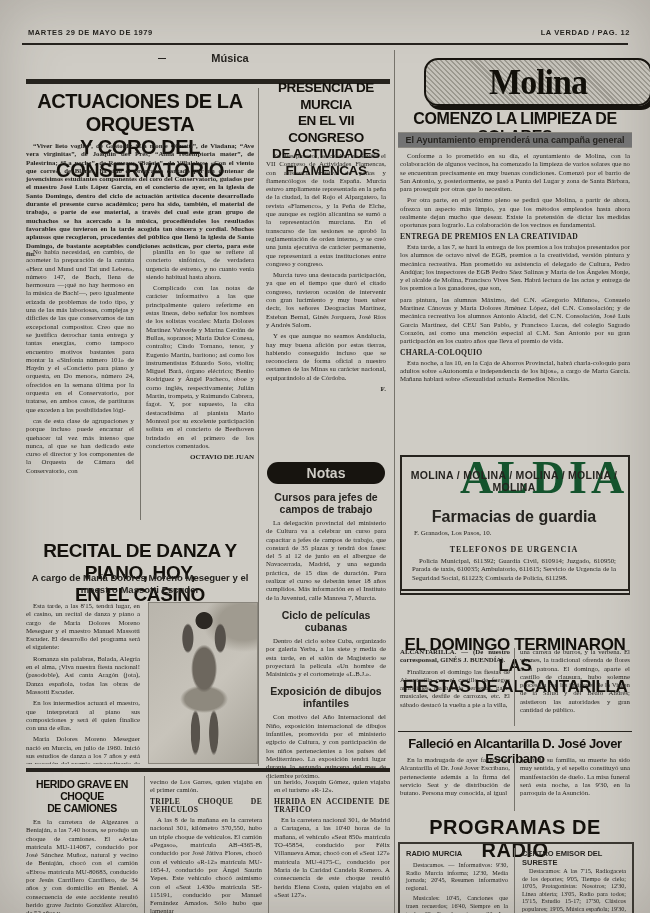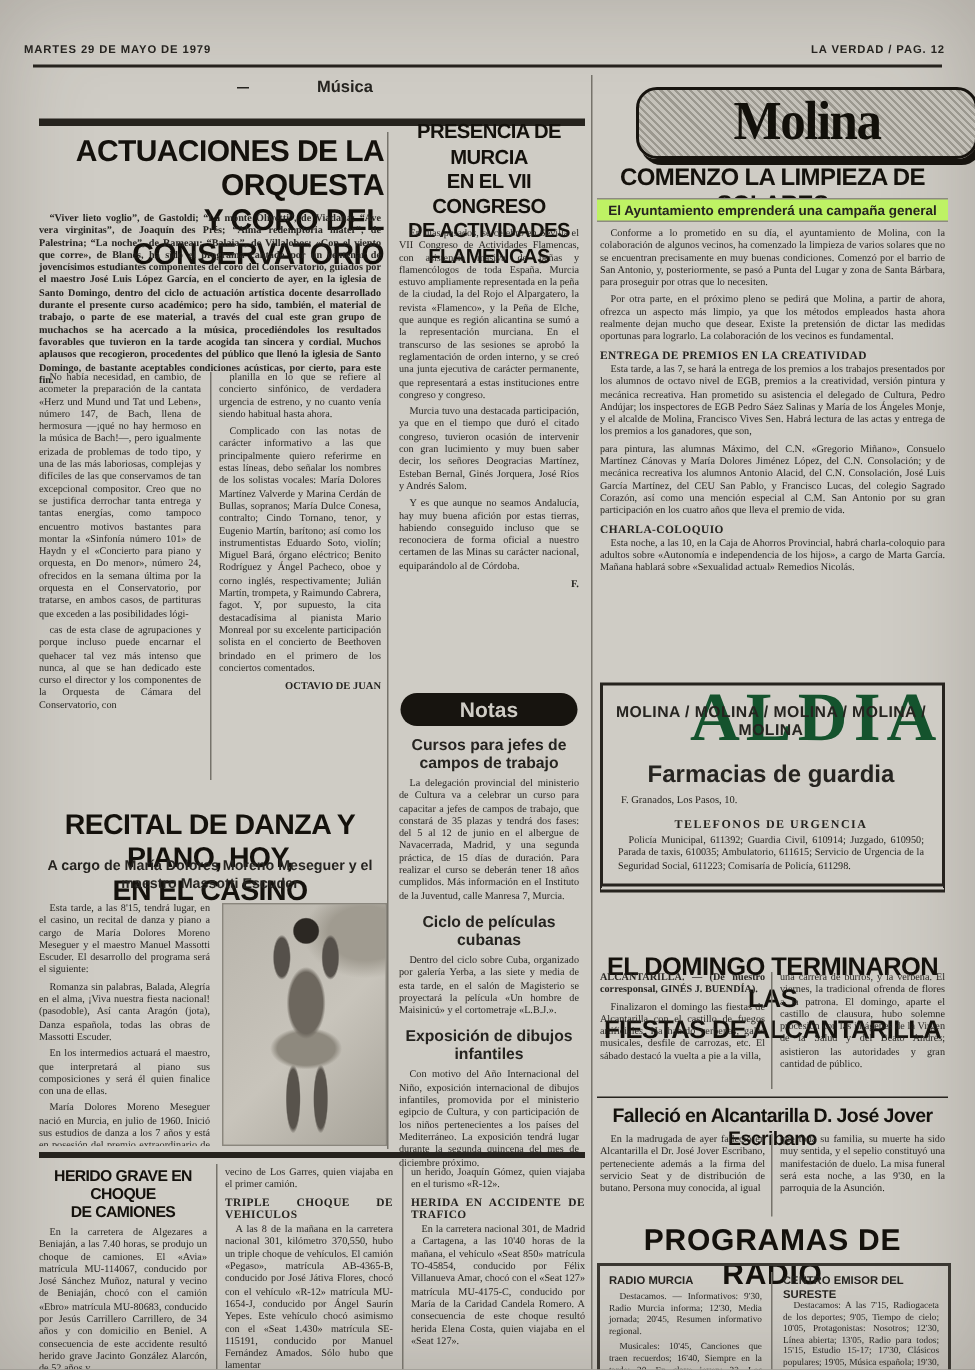--- a/index.html
+++ b/index.html
@@ -15,21 +15,21 @@
   .center{text-align:center;}
   .rule{background:#26231e;}
   .vline{background:#76736b;width:1px;}
   .shoulder{font-size:7.6px;font-weight:bold;letter-spacing:.3px;margin:3px 0 2px 0;}
   .byline{font-weight:bold;text-align:right;font-size:7px;}
   .masthead{background:repeating-linear-gradient(45deg,#c4c1b9 0 2px,#9b988f 2px 3.5px);
             border:2px solid #17140f;border-radius:14px;box-shadow:3px 4px 0 #17140f;
             display:flex;align-items:center;justify-content:center;}
   .masthead-word{font-family:"Liberation Serif",serif;font-weight:bold;font-size:34px;
                  color:#12100a;letter-spacing:-1px;transform:scaleY(1.08);}
-  .subtitle-band{background:#bef264;border-top:1px solid #8d8a82;border-bottom:1px solid #8d8a82;}
+  .subtitle-band{background:#737373;border-top:1px solid #8d8a82;border-bottom:1px solid #8d8a82;}
   .notas-pill{background:#17140f;color:#cfccc5;border-radius:13px;width:118px;height:22px;
               line-height:22px;text-align:center;font-family:"Liberation Sans",sans-serif;
               font-weight:bold;font-size:14px;margin:0 auto;}
   .nota-title{font-family:"Liberation Sans",sans-serif;font-weight:bold;font-size:10.5px;
               line-height:12px;text-align:center;margin:7px 4px 4px 4px;}
   .photo{background:
      radial-gradient(circle 9px at 51% 11%, #2c2823 90%, rgba(0,0,0,0) 100%),
      radial-gradient(ellipse 6px 15px at 36% 22%, #55504a 85%, rgba(0,0,0,0) 100%),
      radial-gradient(ellipse 6px 15px at 66% 22%, #55504a 85%, rgba(0,0,0,0) 100%),
      radial-gradient(ellipse 13px 24px at 51% 41%, #6d675e 85%, rgba(0,0,0,0) 100%),
@@ -42,32 +42,32 @@
   .aldia-box{border:2px solid #26231e;border-bottom:6px double #26231e;background:#cfccc5;}
   .aldia-word{font-weight:bold;font-size:46px;letter-spacing:4px;color:#14532d;
               font-family:"Liberation Serif",serif;}
   .radio-box{border:2px solid #3a3731;}
 </style>
 </head>
 <body>
 
 <div class="page">
 
-  <div class="abs sansb" style="left:16px;top:28px;font-size:7.5px;letter-spacing:.6px;">MARTES 29 DE MAYO DE 1979</div>
+  <div class="abs sansb" style="left:28px;top:28px;font-size:7.5px;letter-spacing:.6px;">MARTES 29 DE MAYO DE 1979</div>
   <div class="abs sansb" style="right:20px;top:28px;font-size:7.5px;letter-spacing:.6px;">LA VERDAD / PAG. 12</div>
   <div class="abs rule" style="left:22px;top:43px;width:606px;height:2px;"></div>
 
   <div class="abs" style="left:158px;top:58px;width:8px;height:1px;background:#262420;"></div>
   <div class="abs sansb center" style="left:170px;top:52px;width:120px;font-size:11px;">Música</div>
   <div class="abs rule" style="left:26px;top:79px;width:364px;height:5px;"></div>
 
   <div class="abs vline" style="left:258px;top:88px;height:678px;"></div>
   <div class="abs vline" style="left:394px;top:50px;height:863px;"></div>
 
-  <div class="abs hl center" style="left:24px;top:90px;width:232px;font-size:20px;line-height:23px;text-align:right;">
+  <div class="abs hl center" style="left:24px;top:90px;width:232px;font-size:20px;line-height:23px;">
     <div>ACTUACIONES DE LA ORQUESTA</div>
     <div>Y CORO DEL CONSERVATORIO</div>
   </div>
   <div class="abs t" style="left:26px;top:142px;width:228px;font-weight:bold;">
     <p>“Viver lieto voglio”, de Gastoldi; “La monte Olivetti”, de Viadana; “Ave vera virginitas”, de Joaquín des Prés; “Alma redemptoria mater”, de Palestrina; “La noche”, de Rameau; “Balaia”, de Villalobos; «Con el viento que corre», de Blanes, ha sido el programa cantado por un centenar de jovencísimos estudiantes componentes del coro del Conservatorio, guiados por el maestro José Luis López García, en el concierto de ayer, en la iglesia de Santo Domingo, dentro del ciclo de actuación artística docente desarrollado durante el presente curso académico; pero ha sido, también, el material de trabajo, o parte de ese material, a través del cual este gran grupo de muchachos se ha acercado a la música, procediéndoles los resultados favorables que tuvieron en la tarde acogida tan sincera y cordial. Muchos aplausos que recogieron, procedentes del público que llenó la iglesia de Santo Domingo, de bastante aceptables condiciones acústicas, por cierto, para este fin.</p>
   </div>
   <div class="abs vline" style="left:140px;top:248px;height:272px;"></div>
   <div class="abs t" style="left:26px;top:248px;width:108px;height:272px;overflow:hidden;">
     <p>No había necesidad, en cambio, de acometer la preparación de la cantata «Herz und Mund und Tat und Leben», número 147, de Bach, llena de hermosura —¡qué no hay hermoso en la música de Bach!—, pero igualmente erizada de problemas de todo tipo, y una de las más laboriosas, complejas y difíciles de las que conservamos de tan excepcional compositor. Creo que no se justifica derrochar tanta entrega y tantas energías, como tampoco encuentro motivos bastantes para montar la «Sinfonía número 101» de Haydn y el «Concierto para piano y orquesta, en Do menor», número 24, ofrecidos en la semana última por la orquesta en el Conservatorio, por tratarse, en ambos casos, de partituras que exceden a las posibilidades lógi-</p>
     <p>cas de esta clase de agrupaciones y porque incluso puede encarnar el quehacer tal vez más intenso que nunca, al que se han dedicado este curso el director y los componentes de la Orquesta de Cámara del Conservatorio, con</p>

